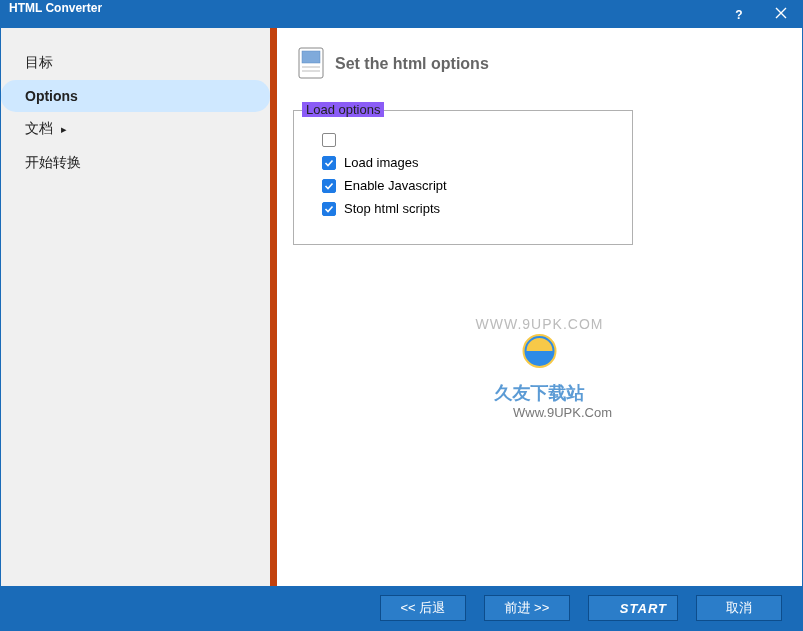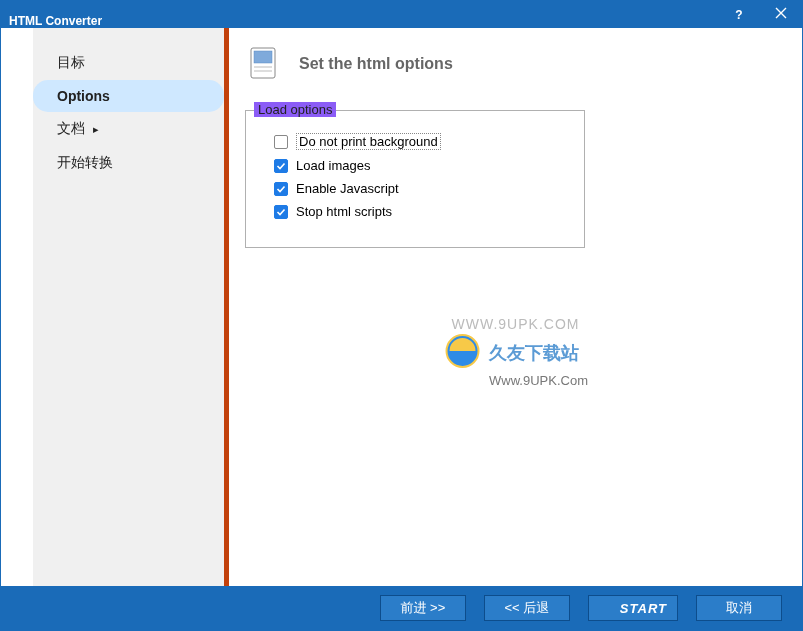--- a/index.html
+++ b/index.html
@@ -9,41 +9,40 @@
   font-size: 13px;
   background: #fff;
   border: 1px solid #1a6bb8;
   display: flex; flex-direction: column;
   overflow: hidden;
 }
 .title-bar {
   height: 27px;
   background: #1a6bb8;
   color: #fff;
-  display: flex; align-items: flex-end;
+  display: flex; align-items: flex-start;
   padding-left: 8px;
   font-weight: bold;
   font-size: 12px;
 }
 .title-bar .spacer { flex: 1; }
 .title-bar .win-btn {
   width: 42px; height: 27px;
   display: flex; align-items: center; justify-content: center;
   color: #fff; cursor: pointer;
 }
 .body-area {
   flex: 1; display: flex;
   overflow: hidden;
 }
 .sidebar {
-  width: 196px;
+  width: 276px;
   background: #f0f0f0;
-  border-right: 5px solid #c2410c;
+  border-right: 7px solid #c2410c;
   padding-top: 18px;
-  margin-left: 32px;
 }
 .sidebar-item {
   padding: 8px 24px;
   font-size: 14px;
   color: #222;
   cursor: pointer;
 }
 .sidebar-item.selected {
   background: #cfe8ff;
   font-weight: bold;
@@ -53,21 +52,21 @@
   margin-left: 4px;
   font-size: 11px;
 }
 .main {
   flex: 1;
   position: relative;
   background: #fff;
 }
 .page-head {
   display: flex; align-items: center;
-  gap: 16px;
+  gap: 4px;
   padding: 18px 22px 8px 18px;
 }
 .page-icon {
   width: 36px; height: 36px;
   display: flex; align-items: center; justify-content: center;
 }
 .page-title {
   font-size: 16px;
   font-weight: 600;
   color: #666;
@@ -118,21 +117,21 @@
   transform: translateX(-50%);
   text-align: center;
   pointer-events: none;
 }
 .wm-url1 {
   color: #bbb;
   font-size: 14px;
   letter-spacing: 1px;
 }
 .wm-line {
-  display: flex; align-items: center; gap: 8px;
+  display: flex; gap: 8px; flex-direction: column;
 }
 .wm-title {
   font-size: 18px;
   color: #5b9bd5;
   font-weight: bold;
 }
 .wm-url2 {
   margin-left: 46px;
   font-size: 13px;
   color: #787878;
@@ -207,21 +206,20 @@
         </svg>
       </div>
       <div class="page-title">Set the html options</div>
     </div>
 
     <fieldset class="groupbox">
       <div class="legend">Load options</div>
 
       <div class="check-row">
         <div class="checkbox"></div>
-        <span class="check-label dotted">Do not print background</span>
       </div>
       <div class="check-row">
         <div class="checkbox checked">
           <svg width="10" height="10" viewBox="0 0 10 10">
               <path d="M1.5 5 L4 7.5 L8.5 2.5" stroke="#fff" stroke-width="1.6" fill="none"></path>
             </svg>
         </div>
         <span class="check-label">Load images</span>
       </div>
       <div class="check-row">
@@ -254,24 +252,24 @@
         </span>
         <span class="wm-title">久友下载站</span>
       </div>
       <div class="wm-url2">Www.9UPK.Com</div>
     </div>
   </div>
 </div>
 
 <div class="footer">
   <div class="footer-btn">
+    <span>&lt;&lt;  后退</span>
+  </div>
+  <div class="footer-btn">
     <span>前进  &gt;&gt;</span>
-  </div>
-  <div class="footer-btn">
-    <span>&lt;&lt;  后退</span>
   </div>
   <div class="footer-btn start">
     <span>START</span>
   </div>
   <div class="footer-btn">
     <span>取消</span>
   </div>
 </div>
 
 </body></html>

